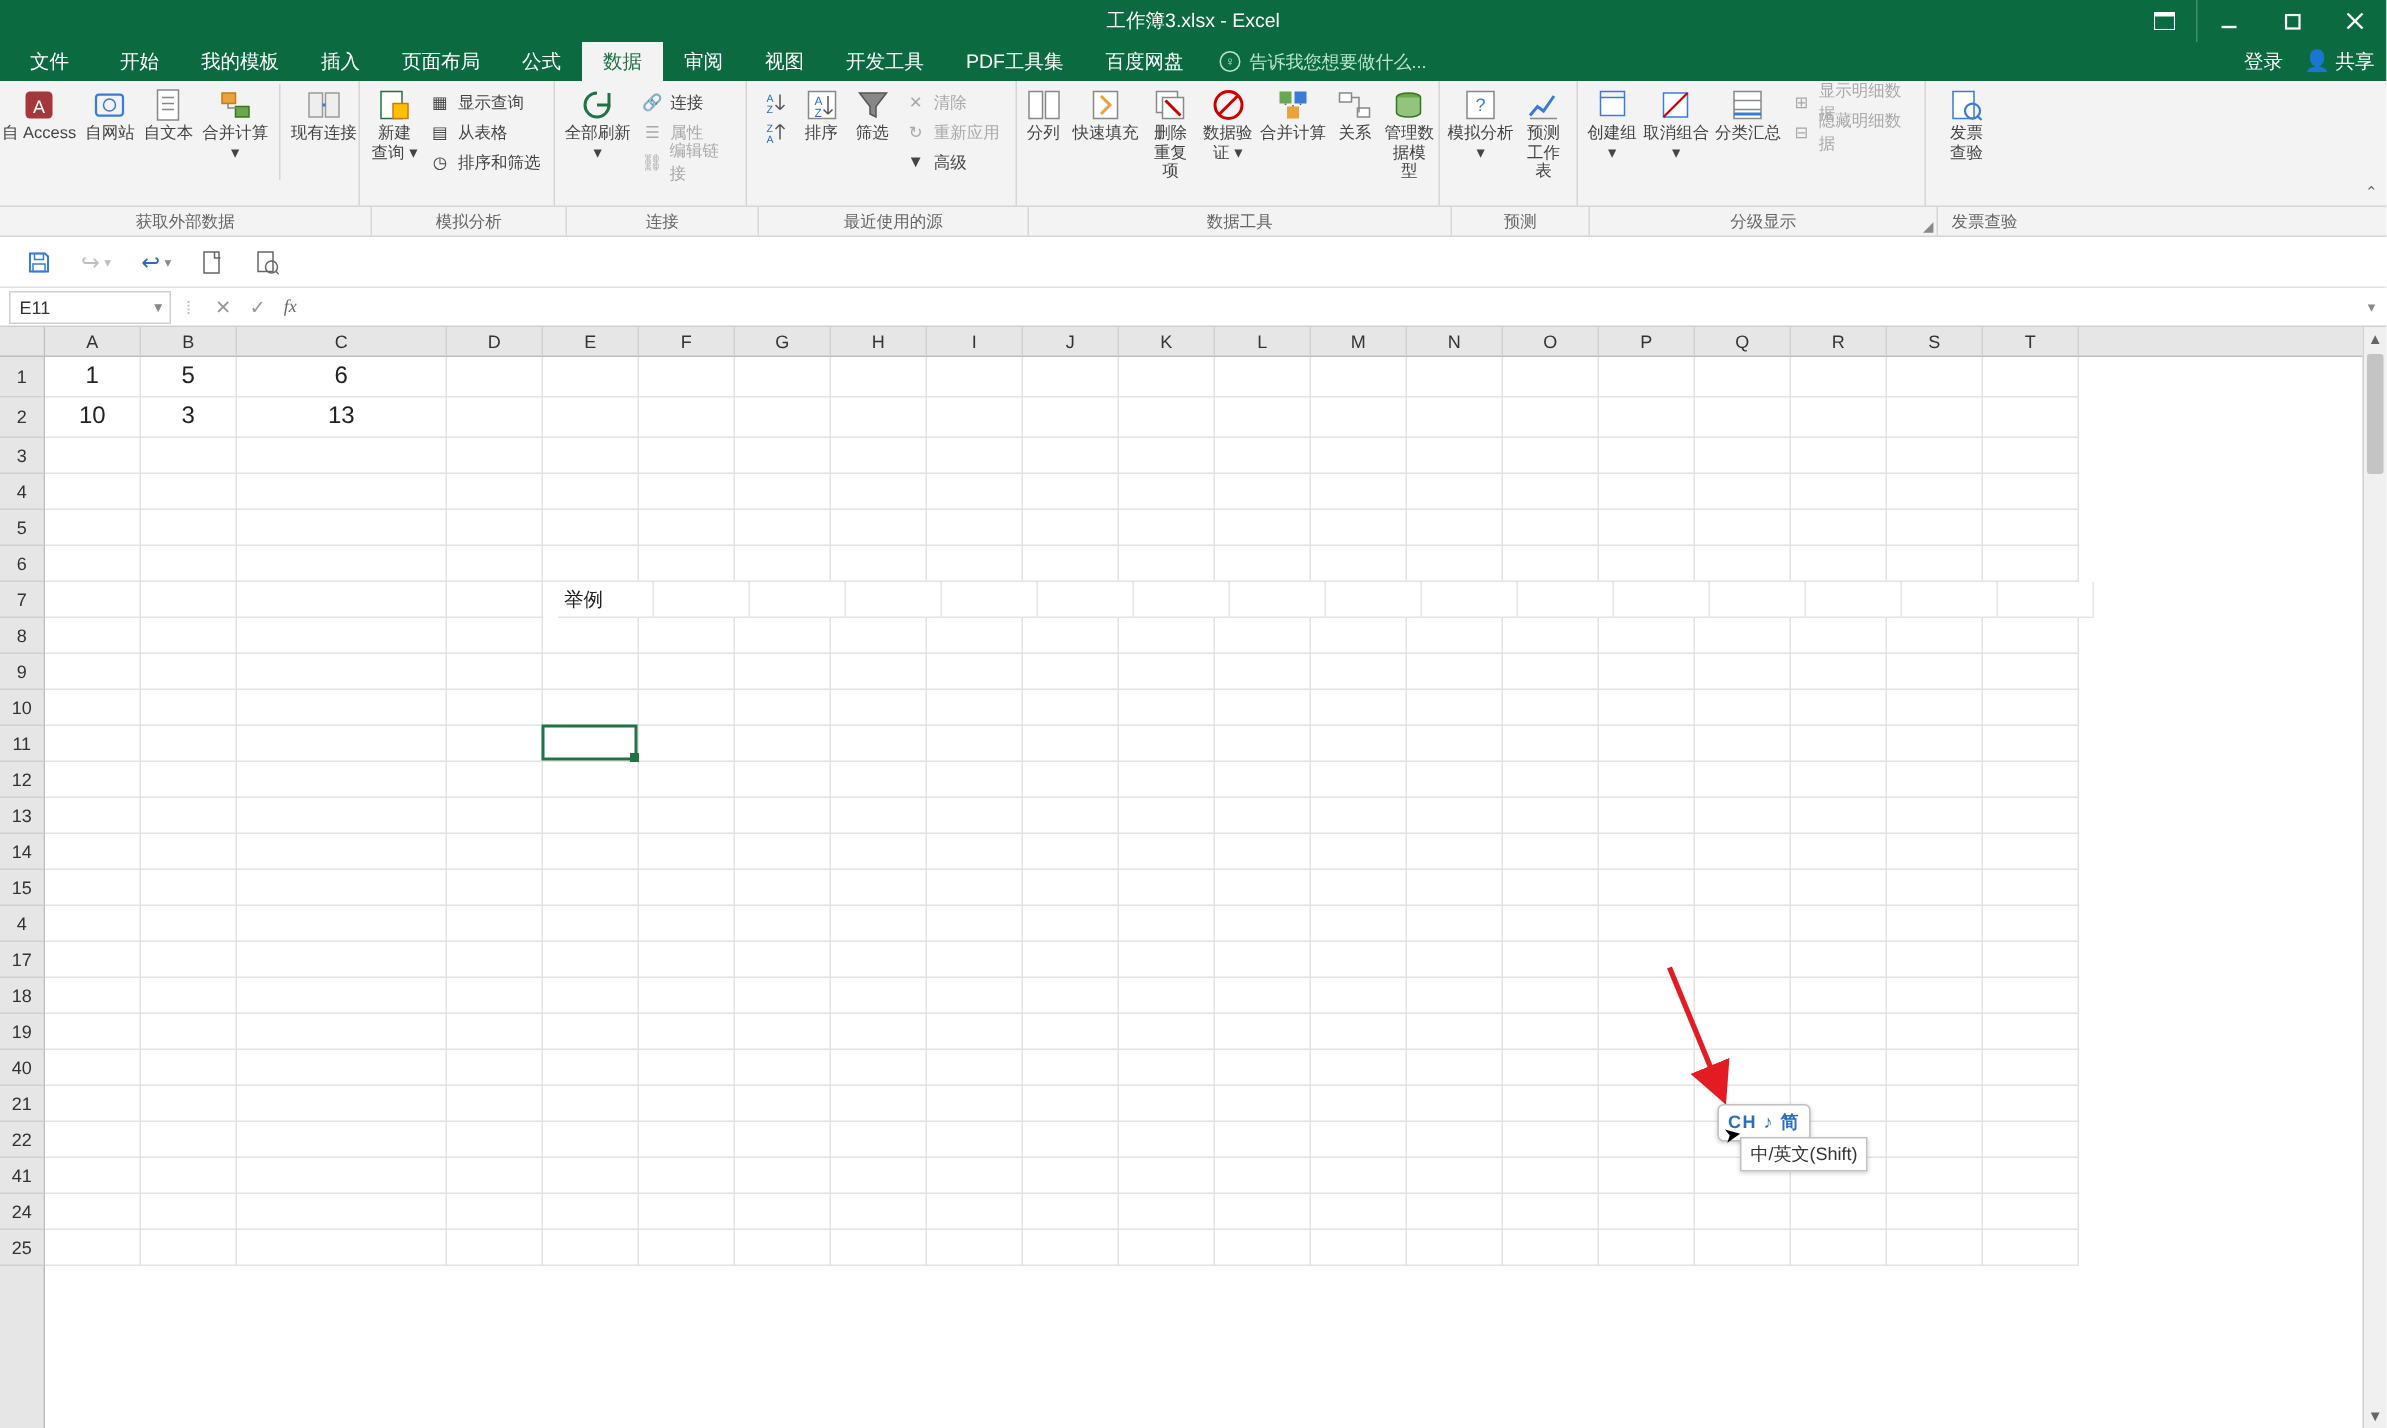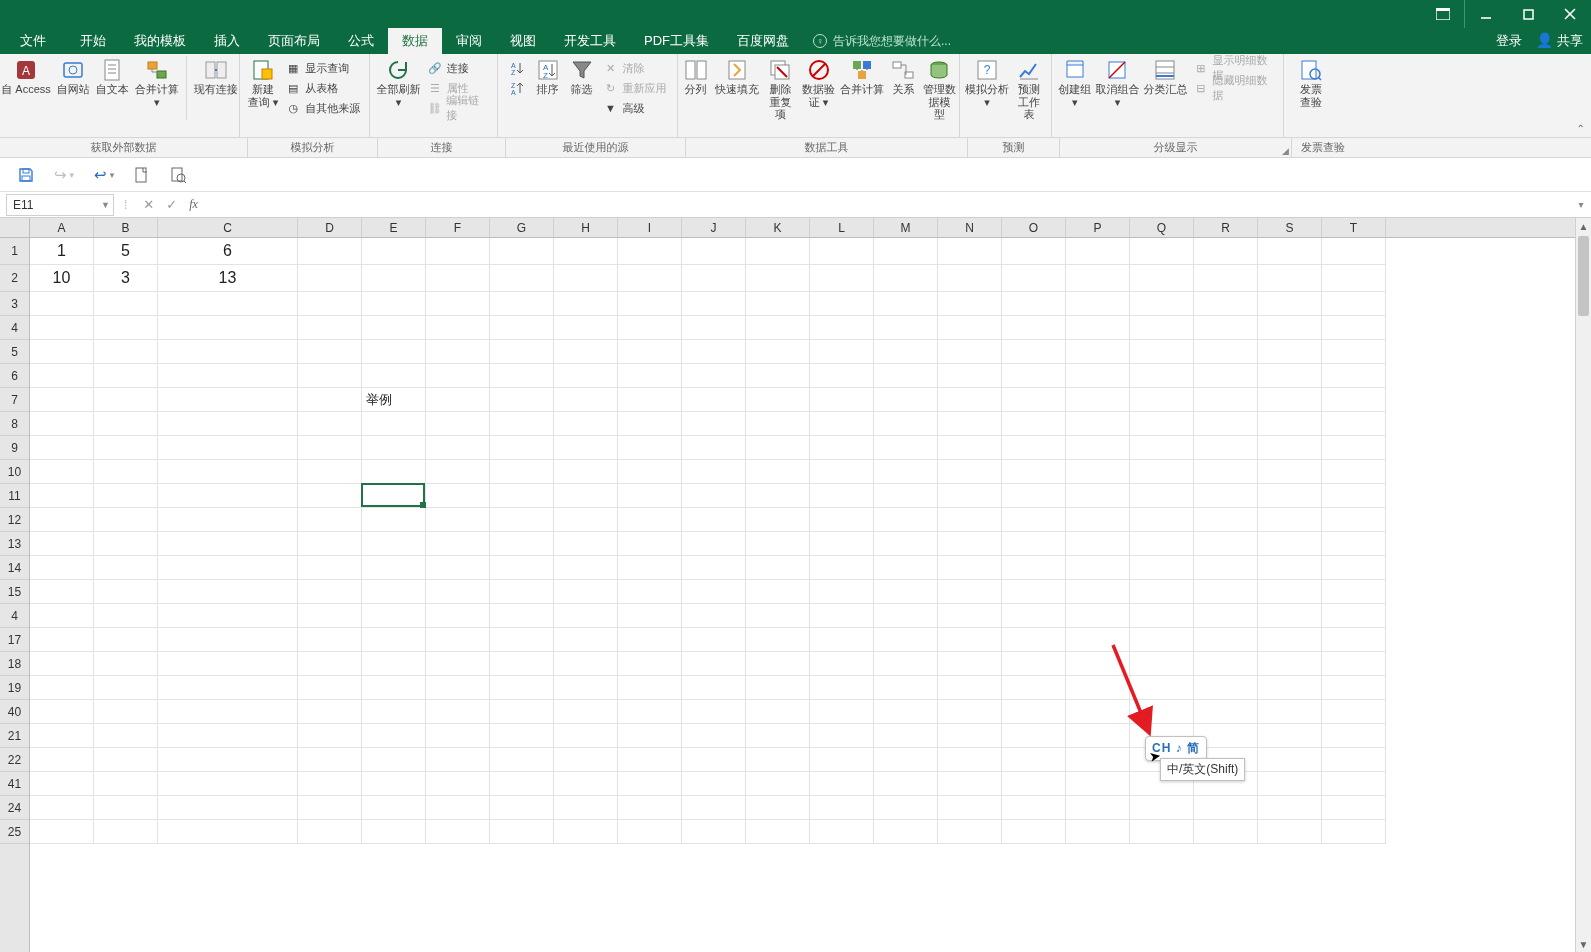--- a/index.html
+++ b/index.html
@@ -89,20 +89,21 @@
 .cI { width: 64px; } .cJ { width: 64px; } .cK { width: 64px; } .cL { width: 64px; }
 .cM { width: 64px; } .cN { width: 64px; } .cO { width: 64px; } .cP { width: 64px; }
 .cQ { width: 64px; } .cR { width: 64px; } .cS { width: 64px; } .cT { width: 64px; }
 
 svg { display:block; }
 </style>
 </head>
 <body>
 
 <div class="titlebar">
+  <div class="title-center">工作簿3.xlsx - Excel</div>
   <div class="title-right">
     <div class="tb-box-icon">
       <svg width="14" height="12" viewBox="0 0 14 12">
           <rect x="0" y="0" width="14" height="12" fill="none" stroke="#fff" stroke-width="1.4"></rect>
           <rect x="0" y="0" width="14" height="3" fill="#fff"></rect>
         </svg>
     </div>
     <div class="tb-btn">
       <svg width="12" height="12" viewBox="0 0 12 12">
           <line x1="1" y1="10" x2="11" y2="10" stroke="#fff" stroke-width="1.6"></line>
@@ -219,21 +220,21 @@
         <div class="btn-sm">
             <span class="ico16">▦</span>
             <span>显示查询</span>
           </div>
         <div class="btn-sm">
             <span class="ico16">▤</span>
             <span>从表格</span>
           </div>
         <div class="btn-sm">
             <span class="ico16">◷</span>
-            <span>自其他来源</span>
+            <span>排序和筛选</span>
           </div>
       </div>
     </div>
   </div>
 
   <div class="group" style="width:128px">
     <div class="group-buttons">
       <div class="btn-big">
         <div class="ico-slot">
             <svg width="22" height="22">
@@ -734,21 +735,21 @@
           <div class="cell cQ" style="width: 64px;"></div>
           <div class="cell cR" style="width: 64px;"></div>
           <div class="cell cS" style="width: 64px;"></div>
           <div class="cell cT" style="width: 64px;"></div>
         </div>
         <div class="cellrow">
           <div class="cell cA" style="width: 64px;"></div>
           <div class="cell cB" style="width: 64px;"></div>
           <div class="cell cC" style="width: 140px;"></div>
           <div class="cell cD" style="width: 64px;"></div>
-          <div class="cell cE small-text" style="width: 64px;">举例</div>
+          <div class="cell cE small-text" style="width: 64px; margin-left: 10px;">举例</div>
           <div class="cell cF" style="width: 64px;"></div>
           <div class="cell cG" style="width: 64px;"></div>
           <div class="cell cH" style="width: 64px;"></div>
           <div class="cell cI" style="width: 64px;"></div>
           <div class="cell cJ" style="width: 64px;"></div>
           <div class="cell cK" style="width: 64px;"></div>
           <div class="cell cL" style="width: 64px;"></div>
           <div class="cell cM" style="width: 64px;"></div>
           <div class="cell cN" style="width: 64px;"></div>
           <div class="cell cO" style="width: 64px;"></div>

